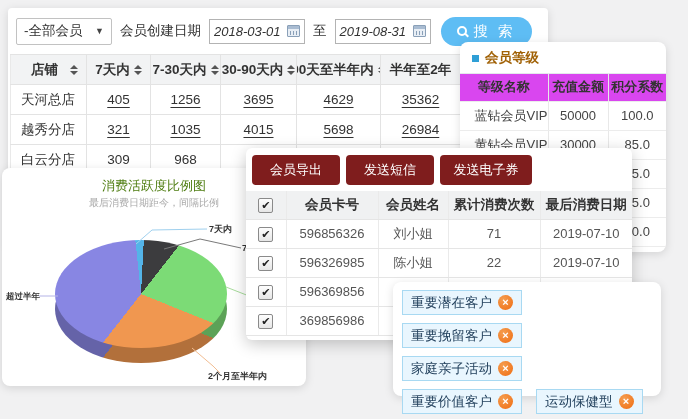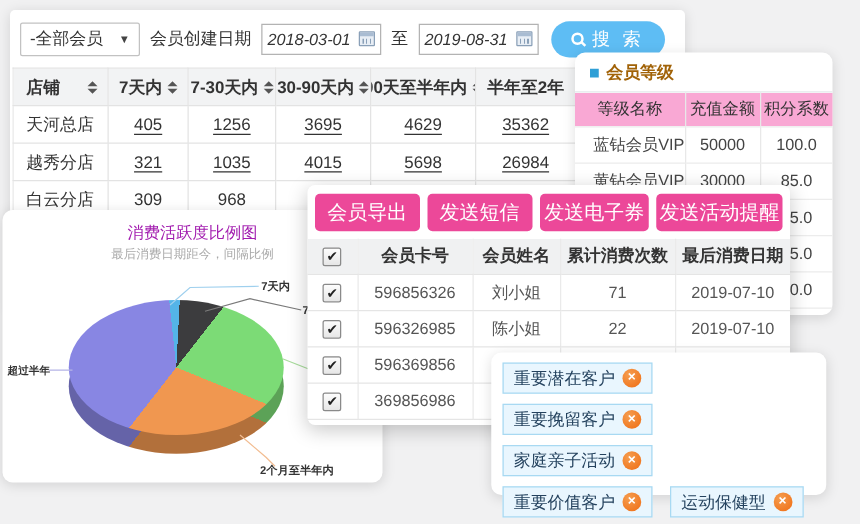--- a/index.html
+++ b/index.html
@@ -30,57 +30,57 @@
     transform:rotate(45deg); }
 
   
   #store-table { position:absolute; left:2px; top:46px; width:450px; border-collapse:collapse; table-layout:fixed; }
   #store-table th, #store-table td { border:1px solid #e3e3e3; border-left:none; height:30px; text-align:center;
     font-size:13.5px; color:#333; overflow:hidden; white-space:nowrap; }
   #store-table th { background:#f2f3f4; font-weight:bold; border-top:1px solid #e3e3e3; }
   #store-table td:first-child, #store-table th:first-child { text-align:left; padding-left:10px; }
   #store-table tr > *:first-child { border-left:1px solid #e9e9e9; }
   .th-flex { display:flex; align-items:center; justify-content:center; gap:4px; }
-  .th-flex.spread { justify-content:space-between; padding-right:8px; }
+  .th-flex.spread { justify-content:space-between; padding-right:8px;margin-left:10px; }
   .sort { display:inline-flex; flex-direction:column; gap:2px; }
   .sort i { width:0; height:0; border-left:4px solid transparent; border-right:4px solid transparent; }
   .sort .su { border-bottom:4px solid #555; }
   .sort .sd { border-top:4px solid #555; }
   tr.linked td:not(:first-child) { text-decoration:underline; text-underline-offset:3px; }
 
   
   #levels-card { left:460px; top:42px; width:206px; height:210px; border-radius:8px; z-index:2; }
   #levels-title { display:flex; align-items:center; gap:6px; padding:7px 12px 6px; color:#a16207;
     font-size:13.5px; font-weight:bold; border-bottom:1px solid #e4e9ec; }
   .blue-square { width:7px; height:7px; background:#2f9fd6; }
   #levels-table { width:100%; border-collapse:collapse; table-layout:fixed; }
   #levels-table th, #levels-table td { height:29px; font-size:13px; text-align:center; border-bottom:1px solid #ececec;
     border-right:1px solid #e8e8e8; white-space:nowrap; overflow:hidden; }
-  #levels-table th { background:#f9a8d4; height:27px; font-weight:normal; color:#333;margin-top:40px; }
+  #levels-table th { background:#d946ef; height:27px; font-weight:bold; color:#333;margin-top:40px; }
   #levels-table td { color:#444; }
   #levels-table th:last-child, #levels-table td:last-child { border-right:none; }
   #levels-table td:first-child { text-align:right; padding-left:8px; }
 
   
   #pie-card { left:2px; top:168px; width:304px; height:218px; border-radius:8px; z-index:3; }
-  #pie-title { position:absolute; top:9px; width:100%; text-align:center; font-size:13px; color:#a21caf; }
+  #pie-title { position:absolute; top:9px; width:100%; text-align:center; font-size:13px; color:#4d7c0f; }
   #pie-subtitle { position:absolute; top:28px; width:100%; text-align:center; font-size:10px; color:#a9a9a9; }
   .pie-layer { position:absolute; left:53px; width:172px; height:108px; border-radius:50%;
     background:conic-gradient(from -6deg, #54b4e8 0 9deg, #3c3c3e 9deg 44deg, #7cdb76 44deg 118deg,
       #f09750 118deg 224deg, #8886e3 224deg 360deg); }
   #pie-side { top:87px; filter:brightness(.74); }
   #pie-top  { top:72px; }
   .pie-label { position:absolute; font-size:9px; font-weight:bold; color:#333; white-space:nowrap; }
   #leader-svg { position:absolute; left:0; top:0; pointer-events:none; }
 
   
   #member-panel { left:246px; top:148px; width:386px; height:192px; border-radius:6px; z-index:4;
     box-shadow:0 4px 16px rgba(0,0,0,.22); }
   #btn-row { display:flex; gap:6px; padding:7px 6px 0 6px; }
-  .action-btn { height:30px; border:none; border-radius:4px; background:#ec4899; color:#fff; font-size:16px;
+  .action-btn { height:30px; border:none; border-radius:4px; background:#7f1d1d; color:#fff; font-size:13px;
     cursor:pointer; font-family:inherit; white-space:nowrap; }
   .w88 { width:88px; } .w92 { width:92px; } .w106 { width:106px; }
   #member-table { width:100%; margin-top:6px; border-collapse:collapse; table-layout:fixed; }
   #member-table th, #member-table td { height:29px; font-size:13px; text-align:center; border-bottom:1px solid #e5e5e5;
     border-right:1px solid #eaeaea; white-space:nowrap; overflow:hidden; }
   #member-table th { background:#f0f1f2; height:28px; font-weight:bold; color:#333; font-size:13.5px; }
   #member-table td { color:#555; }
   #member-table th:last-child, #member-table td:last-child { border-right:none; }
   .chk { display:inline-flex; width:15px; height:15px; border:1px solid #8a8a8a; border-radius:2px;
     background:linear-gradient(#fdfdfd,#e6e6e6); align-items:center; justify-content:center;
@@ -270,21 +270,20 @@
     <span class="pie-label" style="left:240px; top:74px;">7至</span>
     <span class="pie-label" style="left:4px; top:123px; font-size:8.5px;">超过半年</span>
     <span class="pie-label" style="left:206px; top:202px;">2个月至半年内</span>
   </div>
 
   <div id="member-panel" class="card">
     <div id="btn-row">
       <button class="action-btn w88">会员导出</button>
       <button class="action-btn w88">发送短信</button>
       <button class="action-btn w92">发送电子券</button>
-      <button class="action-btn w106">发送活动提醒</button>
     </div>
     <table id="member-table">
       <colgroup>
           <col style="width:40px">
           <col style="width:92px">
           <col style="width:70px">
           <col style="width:92px">
           <col style="width:92px">
         </colgroup>
       <tbody>

